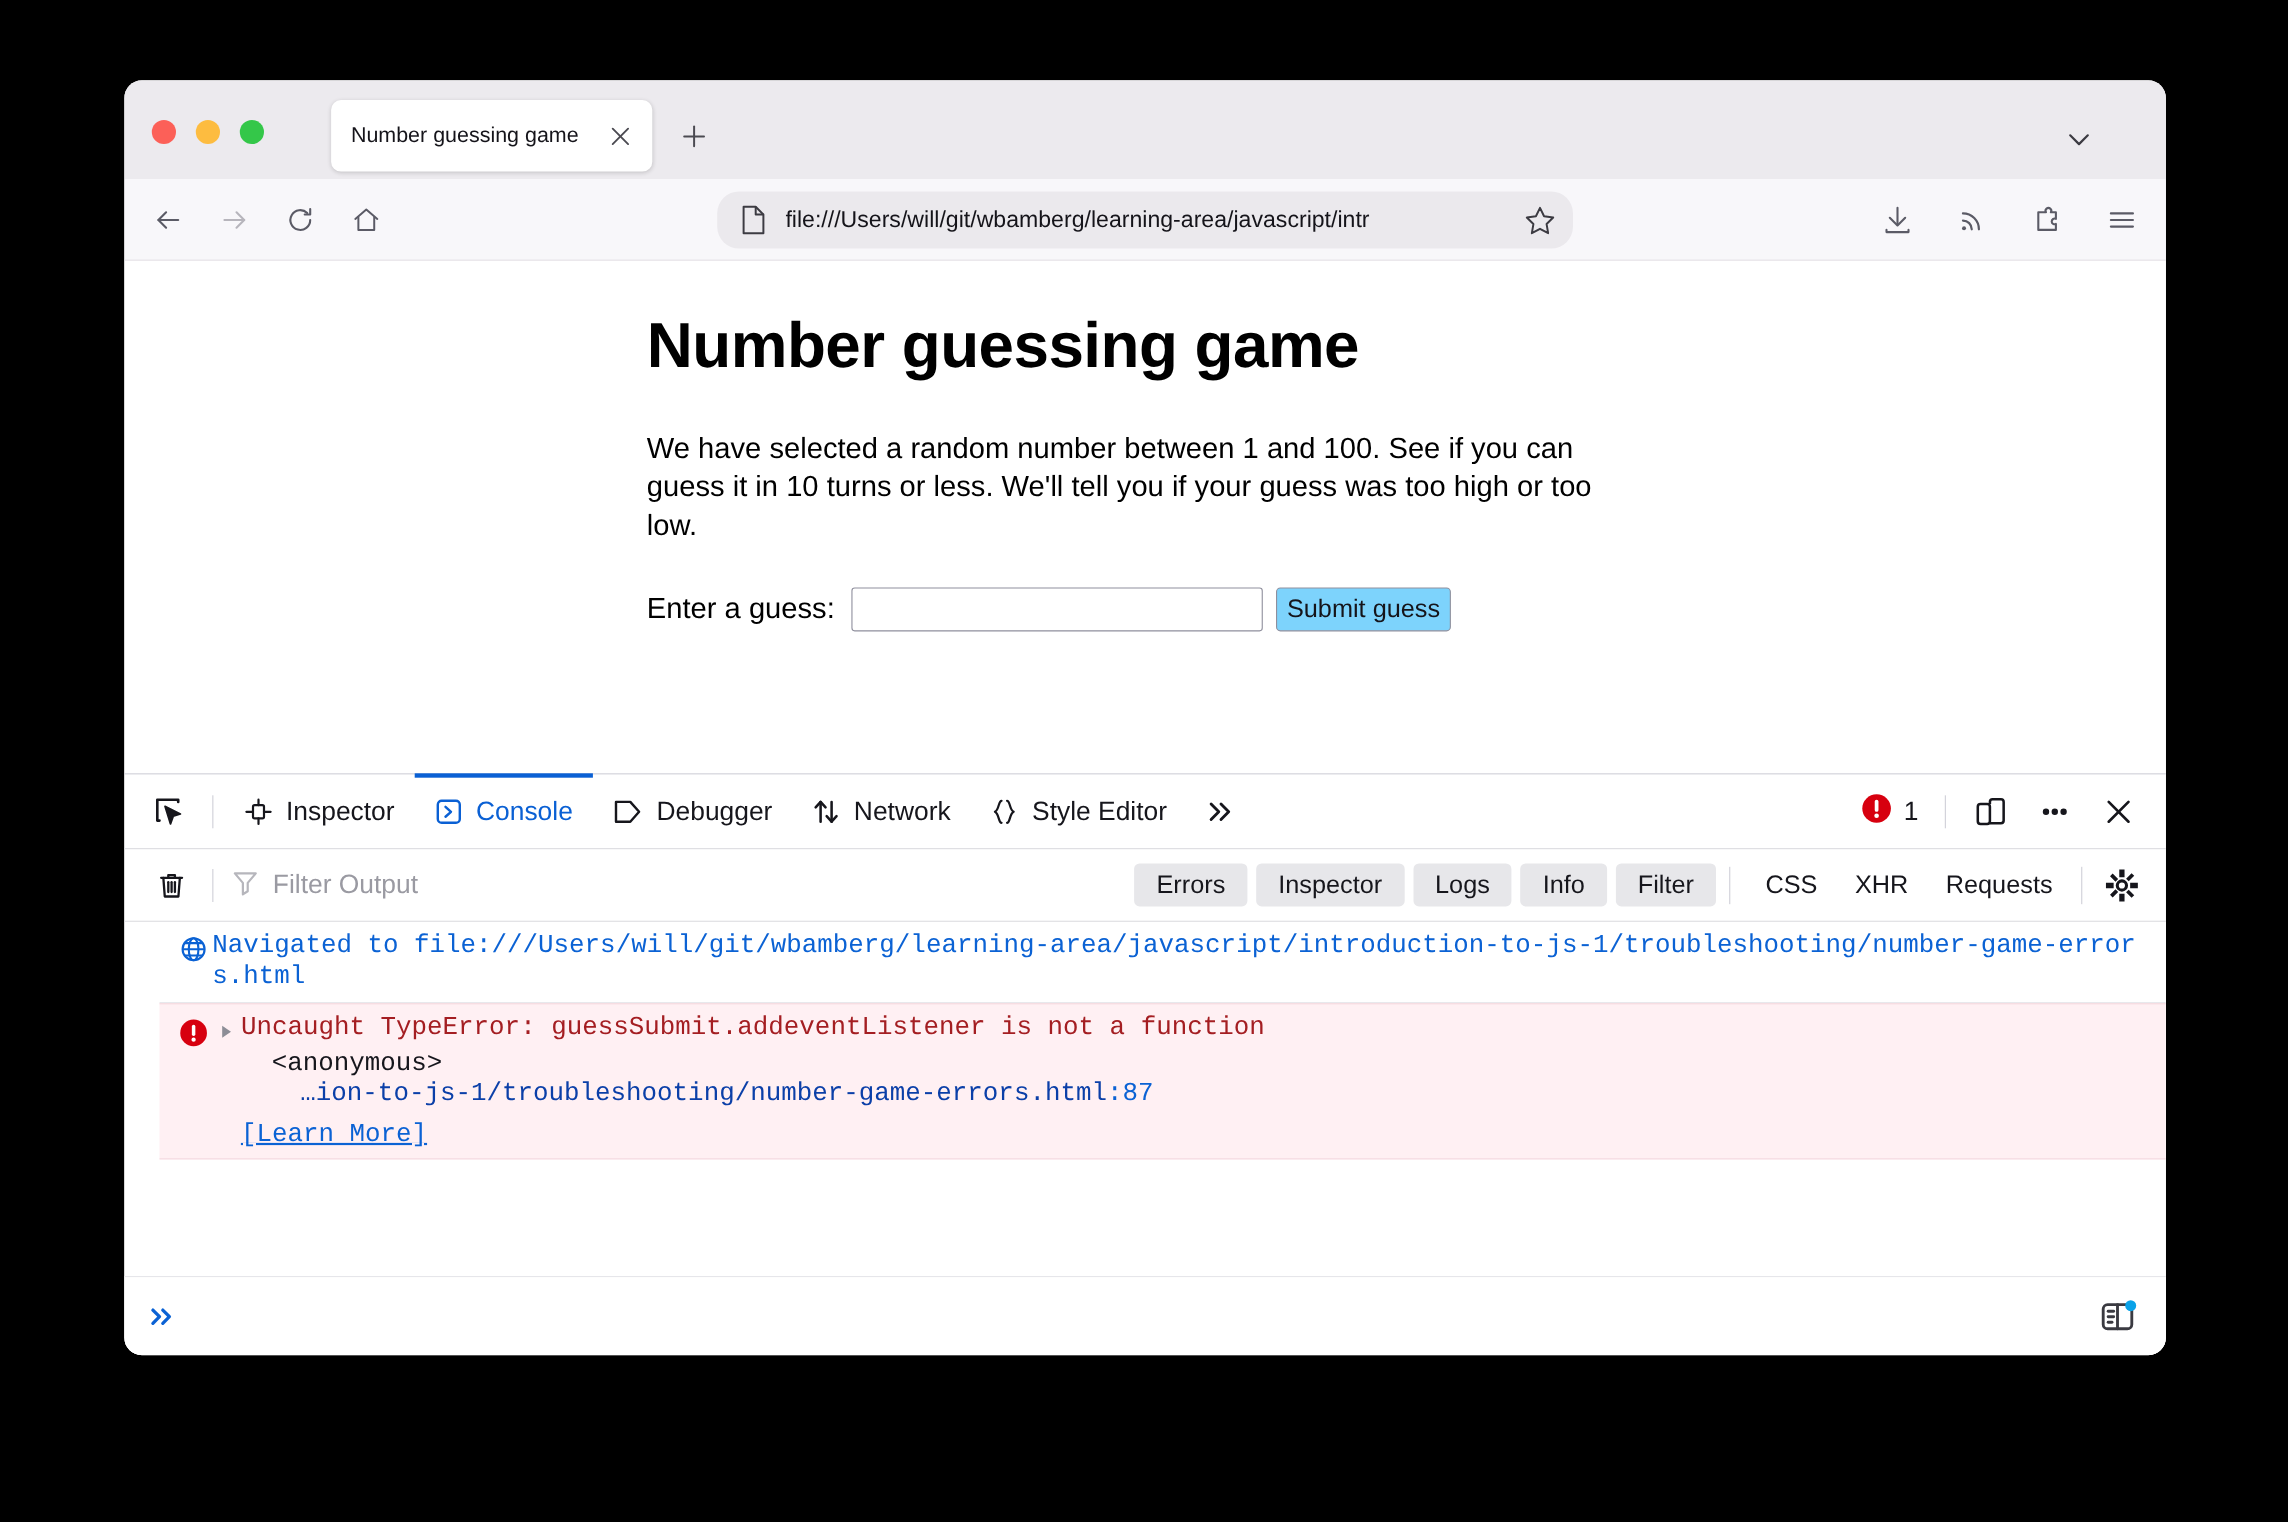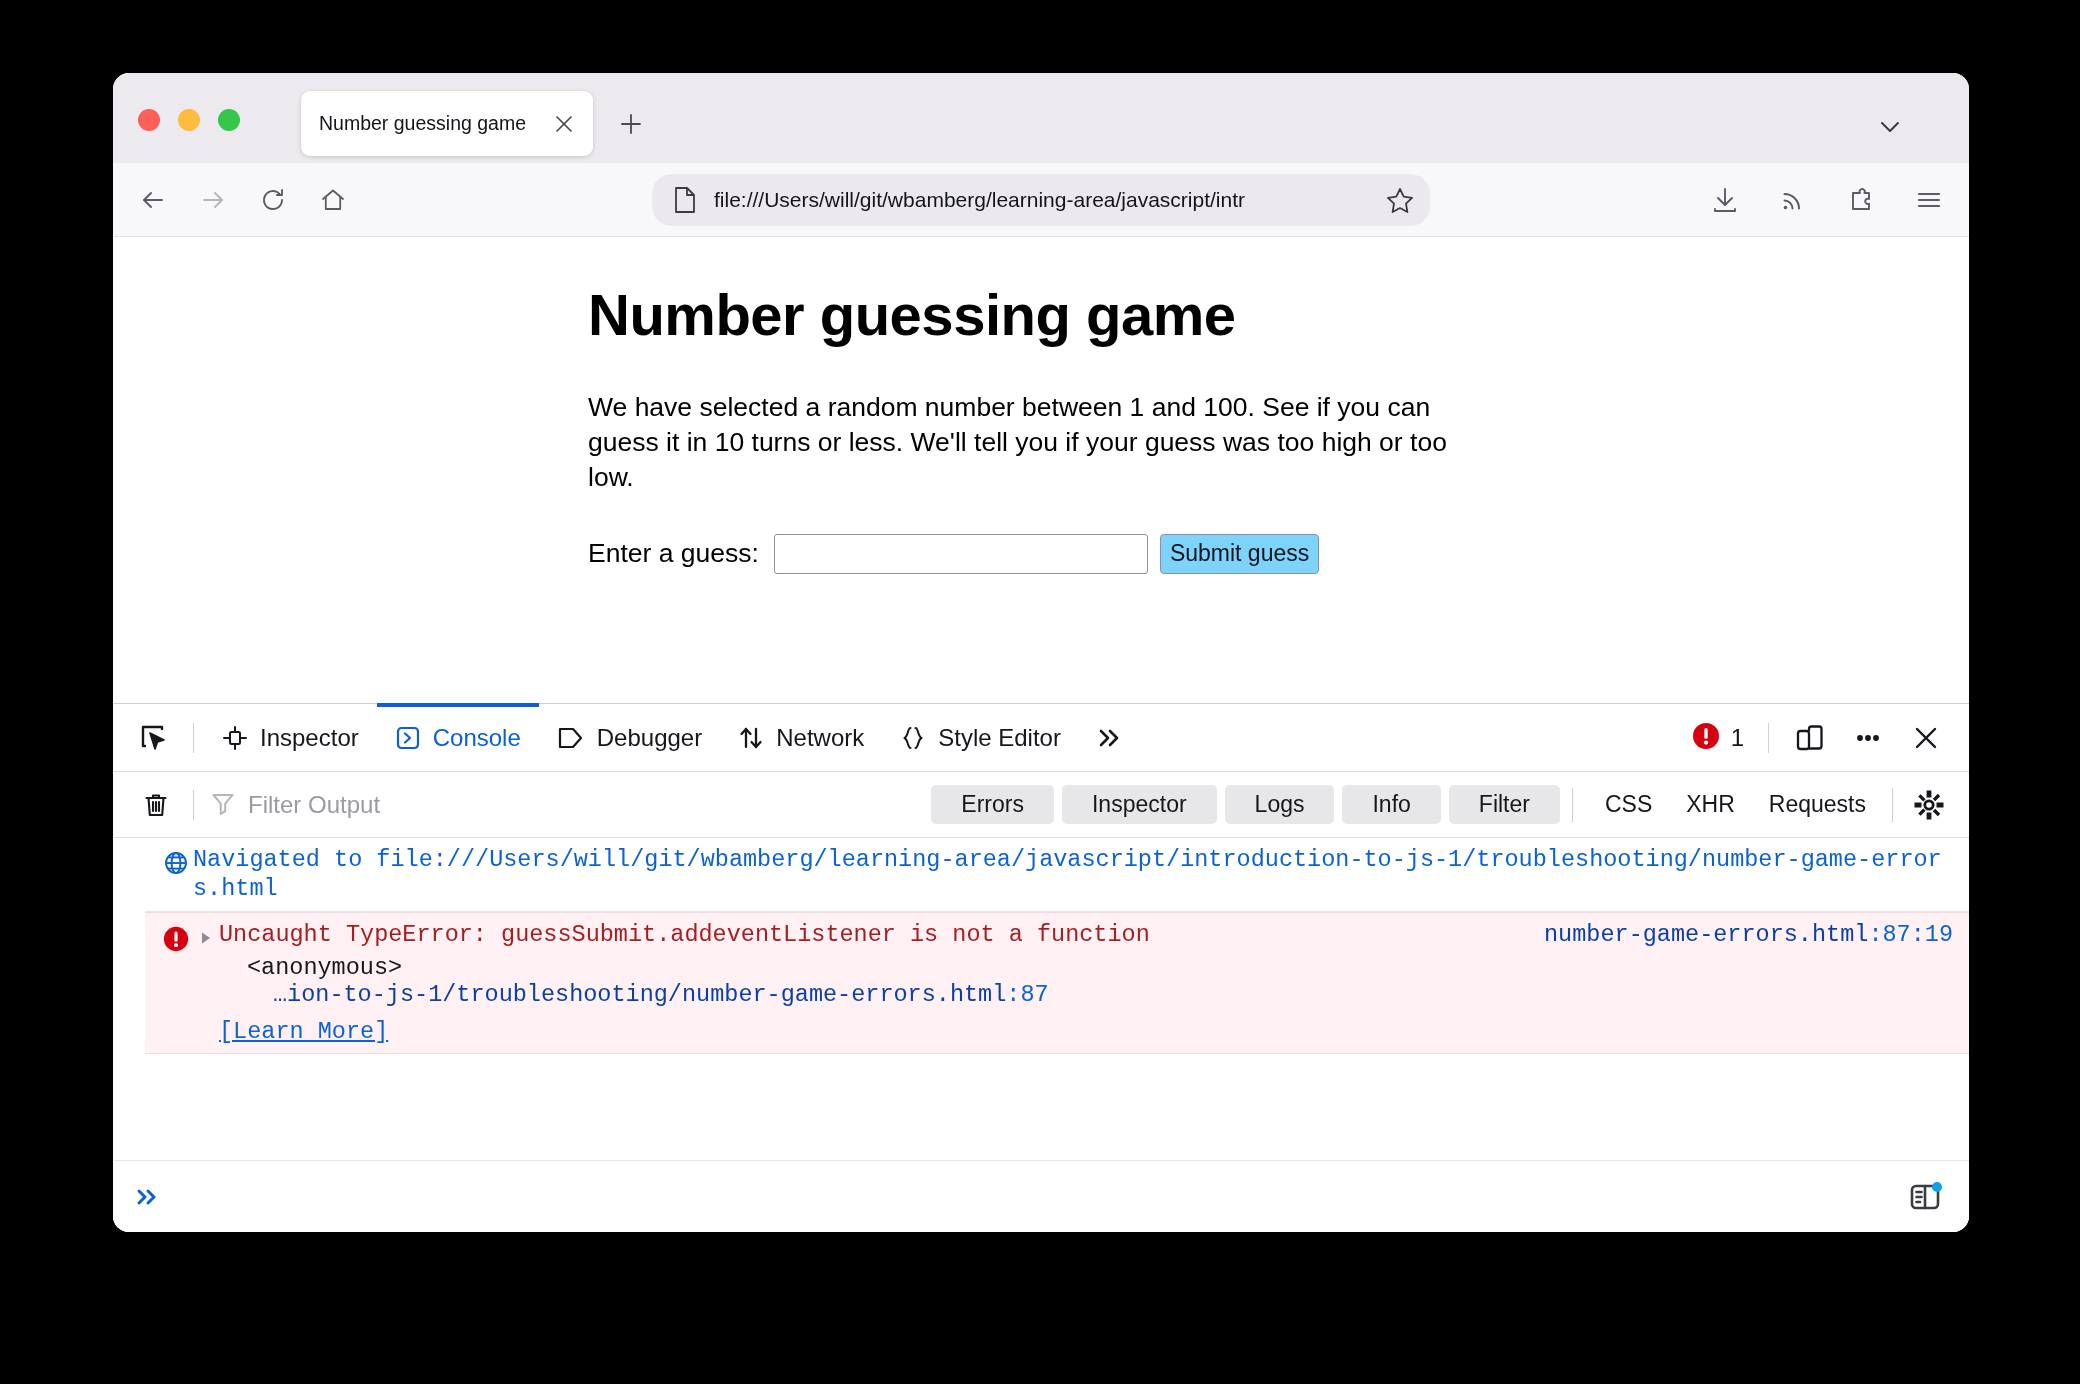--- a/index.html
+++ b/index.html
@@ -257,21 +257,21 @@
     height: 44px;
   }
   .filter-placeholder { font-size: 24px; color: #9a9aa2; }
   .filter-groups {
     position: absolute; right: 16px;
     display: flex; align-items: center;
   }
   .filter-pill {
     background: #e7e7ea;
     border-radius: 5px;
-    padding: 6px 30px;
+    padding: 6px 20px;
     font-size: 23px;
     color: #16161c;
     margin-left: 8px;
     white-space: nowrap;
   }
   .filter-plain {
     padding: 6px 14px;
     font-size: 23px;
     color: #16161c;
     margin-left: 6px;
@@ -653,21 +653,20 @@
             </svg>
         </div>
         <div class="msg-arrow">
           <svg width="16" height="16" viewBox="0 0 16 16" fill="currentColor">
               <polygon points="4,2.5 12,8 4,13.5"></polygon>
             </svg>
         </div>
         <div class="msg-body">
           <div class="err-row">
             <div class="err-text">Uncaught TypeError: guessSubmit.addeventListener is not a function</div>
-            <div class="err-src"><span>number-game-errors.html</span><span class="lineno">:87:19</span></div>
           </div>
           <div class="stack-row">
             <span class="stack-fn">&lt;anonymous&gt;</span>
             <span class="stack-loc"><span>…ion-to-js-1/troubleshooting/number-game-errors.html</span><span class="lineno">:87</span></span>
           </div>
           <a class="learnmore">[Learn More]</a>
         </div>
       </div>
 
     </div>

